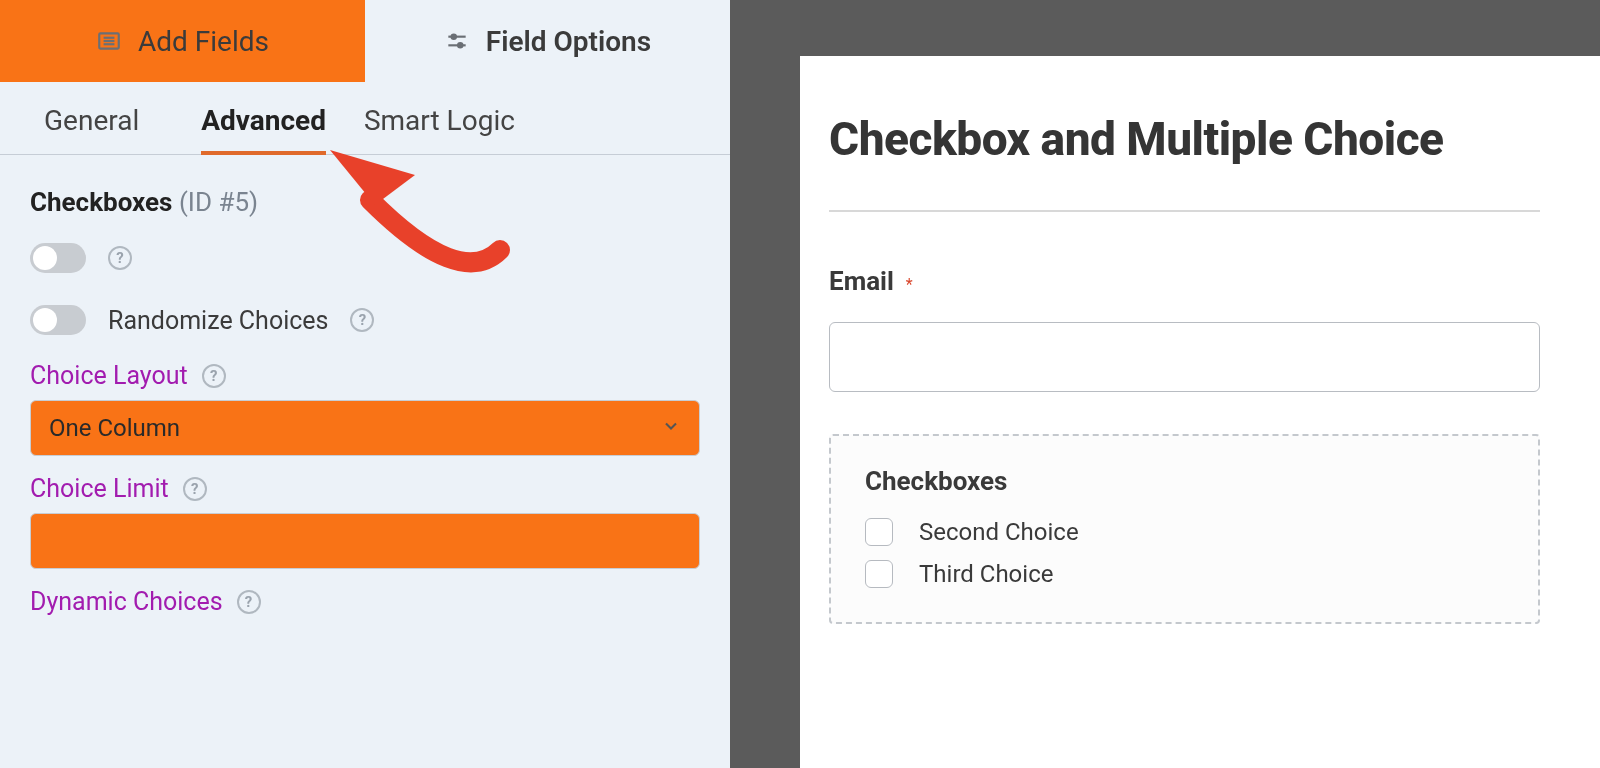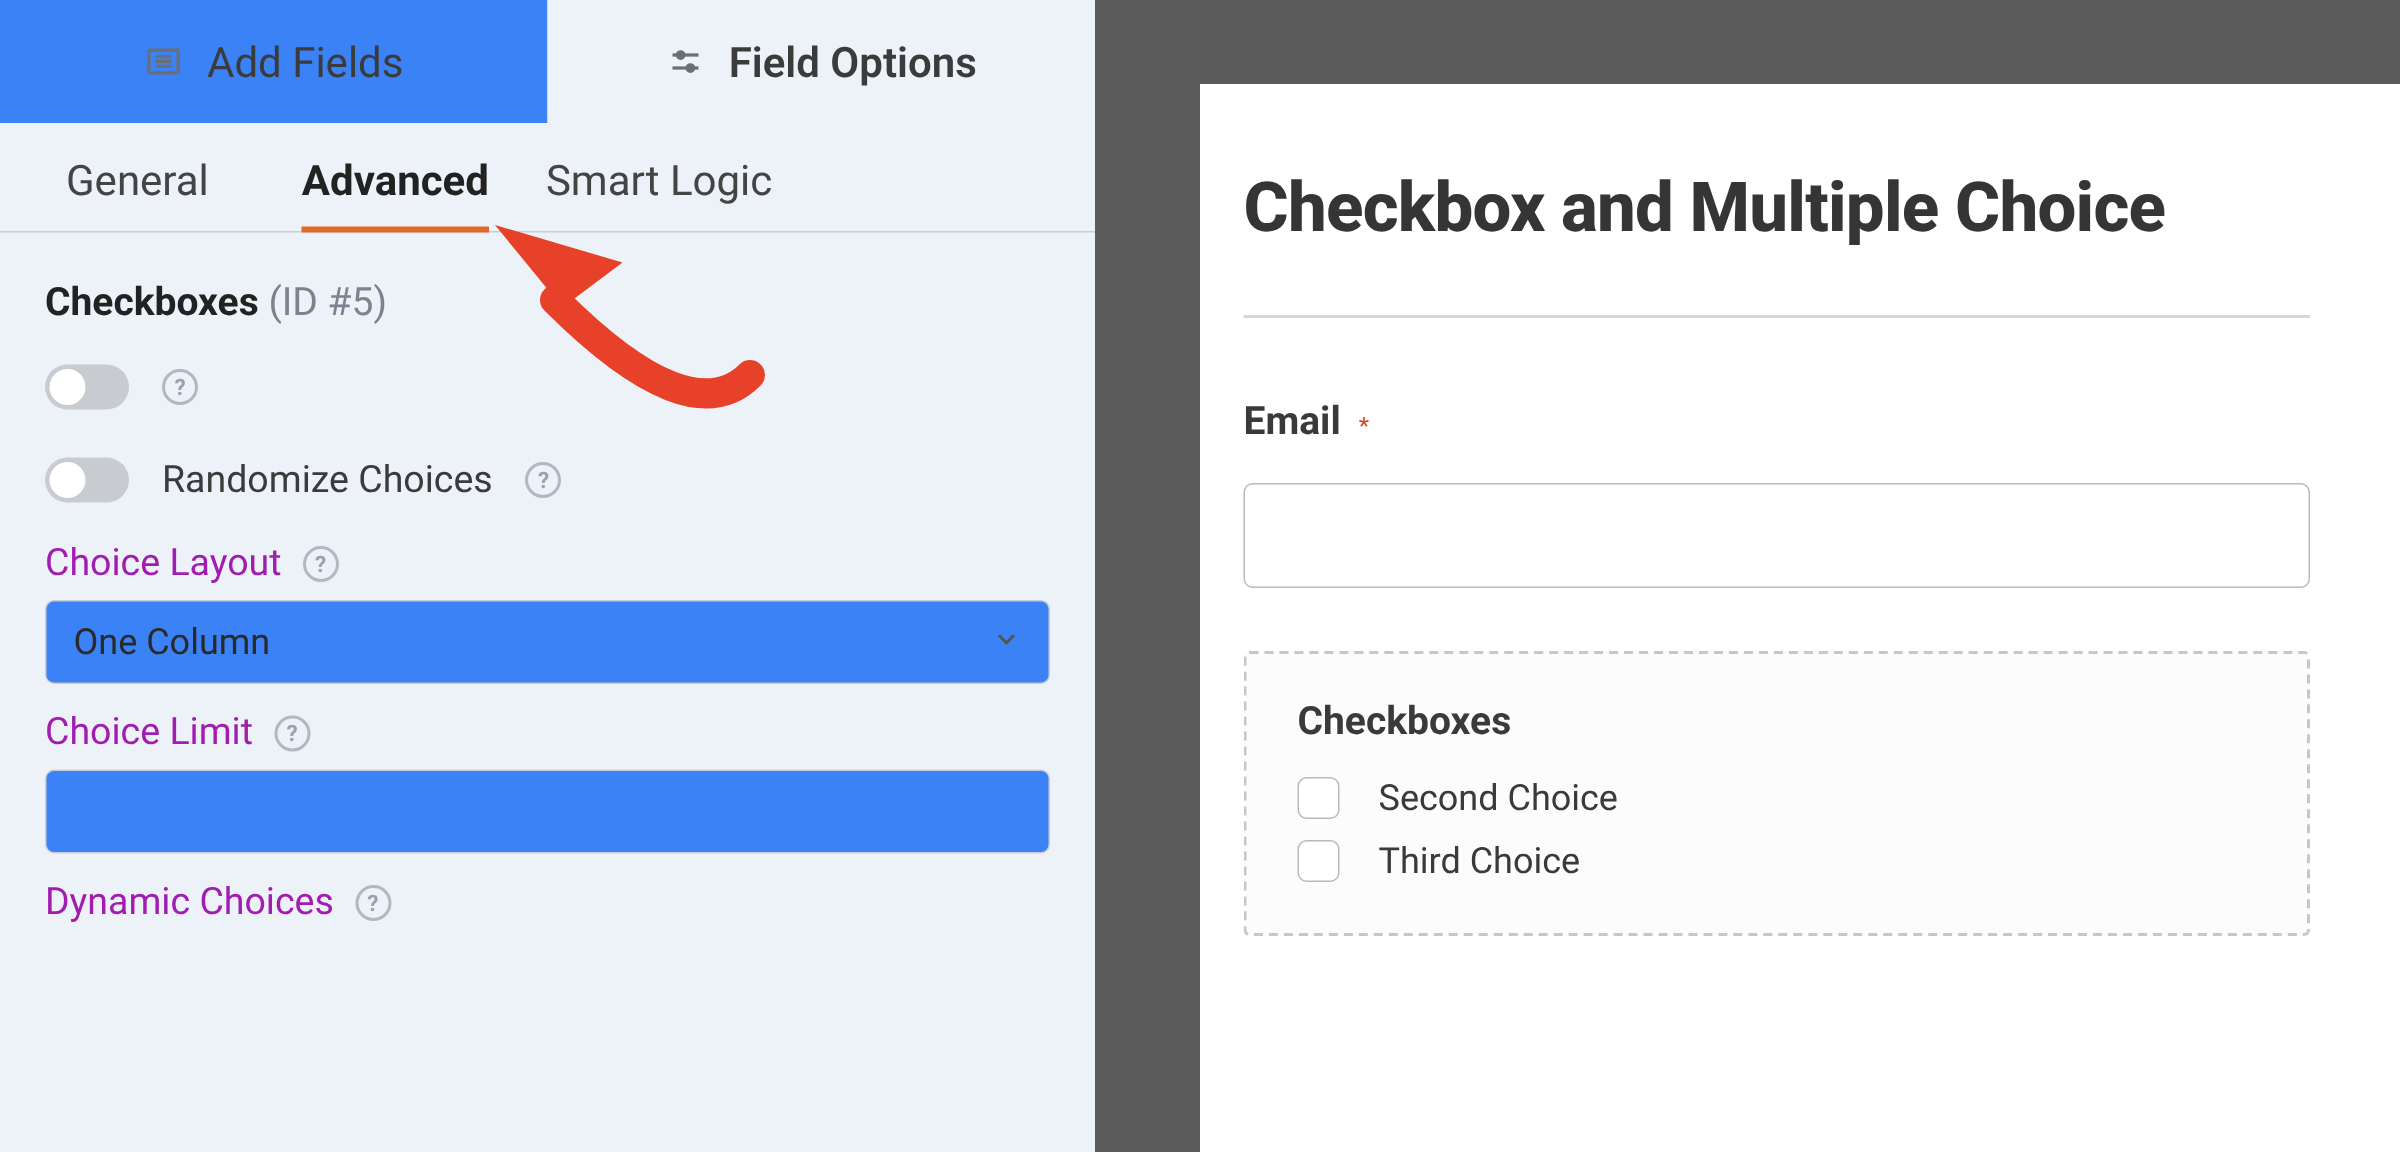--- a/index.html
+++ b/index.html
@@ -5,21 +5,21 @@
   * { box-sizing: border-box; margin: 0; padding: 0; }
   html, body { width: 1600px; height: 768px; font-family: -apple-system, BlinkMacSystemFont, "Segoe UI", Roboto, Helvetica, Arial, sans-serif; overflow: hidden; }
   body { display: flex; }
 
   
   .sidebar { width: 730px; height: 100%; background: #ecf2f8; display: flex; flex-direction: column; }
 
   
   .main-tabs { display: flex; height: 82px; }
   .main-tab { flex: 1; display: flex; align-items: center; justify-content: center; gap: 16px; font-size: 28px; color: #3b3b3b; cursor: pointer; }
-  .main-tab.inactive { background: #3b82f6; }
+  .main-tab.inactive { background: #f97316; }
   .main-tab.active { background: #ecf2f8; font-weight: 600; }
   .main-tab .icon { width: 26px; height: 26px; }
 
   
   .sub-tabs { display: flex; gap: 38px; padding: 22px 44px 0 44px; border-bottom: 1px solid #c6cdd6; }
   .sub-tab { font-size: 28px; color: #444; padding-bottom: 14px; cursor: pointer; border-bottom: 4px solid transparent; margin-bottom: -1px; }
   .sub-tab.active { font-weight: 700; color: #222; border-bottom-color: #e06a2b; margin-left: 24px; }
 
   
   .field-header { padding: 32px 30px 10px 30px; font-size: 26px; }
@@ -40,21 +40,21 @@
     width: 24px; height: 24px; border-radius: 50%; border: 2px solid #b0b8c0; display: inline-flex;
     align-items: center; justify-content: center; font-size: 15px; color: #9aa3ad; font-weight: 700;
     flex-shrink: 0;
   }
 
   
   .field-block { padding: 10px 30px 8px 30px; }
   .field-label-row { display: flex; align-items: center; gap: 14px; margin-bottom: 10px; }
   .field-label { font-size: 25px; color: #a21caf; }
   .select, .text-input {
-    width: 100%; height: 56px; background: #3b82f6; border: 1px solid #c7cdd4; border-radius: 6px;
+    width: 100%; height: 56px; background: #f97316; border: 1px solid #c7cdd4; border-radius: 6px;
     font-size: 24px; color: #2a2a2a; padding: 0 18px; display: flex; align-items: center; justify-content: space-between;
   }
   .select .chevron { font-size: 20px; color: #666; }
 
   
   .annotation {
     position: absolute; left: 300px; top: 120px; pointer-events: none;
   }
 
   

